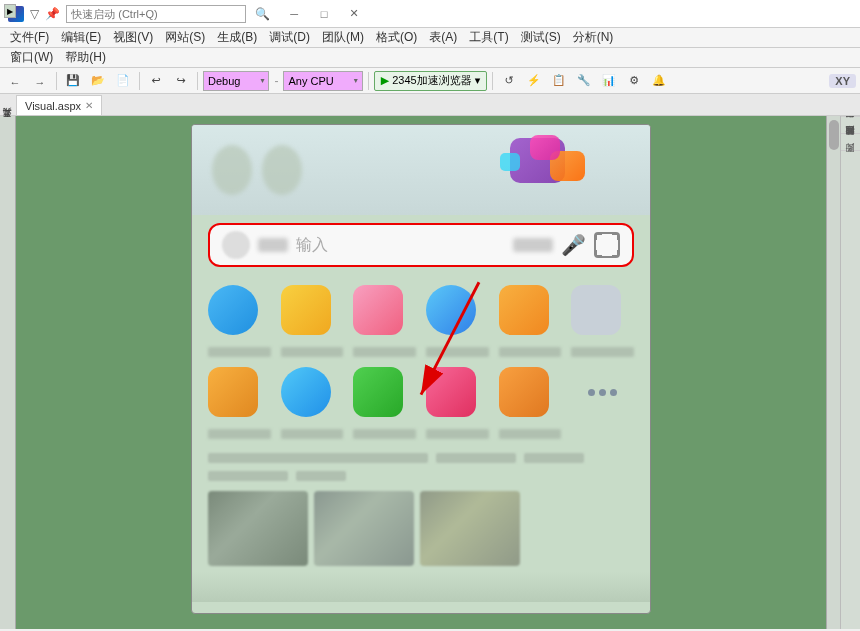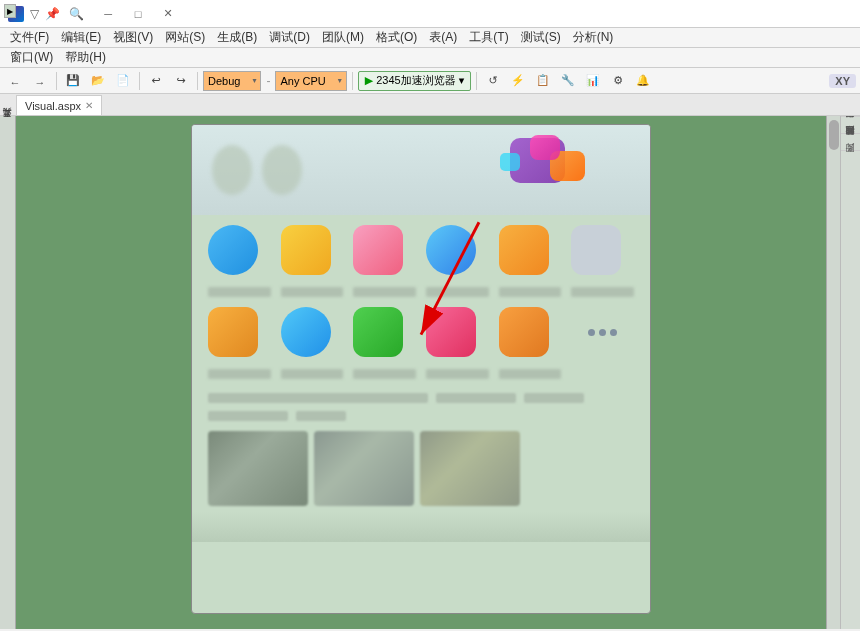--- a/index.html
+++ b/index.html
@@ -67,23 +67,23 @@
     }
     .toolbar-btn {
       width: 22px; height: 22px;
       display: flex; align-items: center; justify-content: center;
       font-size: 11px; cursor: pointer; border-radius: 2px;
       color: #444;
     }
     .toolbar-sep { width: 1px; height: 18px; background: #ccc; margin: 0 2px; }
     .toolbar-dropdown {
       height: 20px; display: flex; align-items: center;
-      border: 1px solid #aaa; background: #fdba74;
+      border: 1px solid #aaa; background: #f0abfc;
       padding: 0 4px; font-size: 11px; cursor: pointer;
-      gap: 12px;
+      gap: 20px;
     }
     .toolbar-dropdown-arrow { font-size: 8px; color: #666; }
     .run-btn {
       background: #e8f4e8;
       border: 1px solid #6a6;
       height: 20px;
       display: flex; align-items: center;
       padding: 0 6px; font-size: 11px; cursor: pointer;
       gap: 3px; border-radius: 2px;
     }
@@ -303,20 +303,21 @@
       top: 8px;
     }
   </style>
 </head>
 <body>
 
 <div class="title-bar">
   <div class="title-bar-logo"></div>
   <span style="font-size:12px;color:#666;">▽</span>
   <span style="font-size:12px;color:#666;">📌</span>
+  <input style="width: 180px; height: 18px; font-size: 11px; border: 1px solid rgb(170, 170, 170); padding: 0px 4px;" placeholder="快速启动 (Ctrl+Q)">
   <span style="width:22px;height:18px;display:flex;align-items:center;justify-content:center;font-size:12px;color:#666;">🔍</span>
   <div class="title-bar-controls">
     <span>─</span>
     <span>□</span>
     <span class="close">✕</span>
   </div>
 </div>
 
 <div class="menu-bar">
   <span>文件(F)</span>
@@ -409,20 +410,41 @@
 
               <div style="position:absolute;left:50px;top:18px;width:35px;height:30px;background:linear-gradient(135deg,#ff9830,#ff6800);border-radius:8px;opacity:0.9;"></div>
 
               <div style="position:absolute;left:30px;top:2px;width:30px;height:25px;background:linear-gradient(135deg,#ff4db8,#dd2da0);border-radius:8px;opacity:0.85;"></div>
 
               <div style="position:absolute;left:0;top:20px;width:20px;height:18px;background:#30d8f8;border-radius:5px;opacity:0.75;"></div>
             </div>
           </div>
         </div>
 
+        <div class="search-section">
+          <div class="search-box-highlight">
+
+            <div style="width:28px;height:28px;background:#ddd;border-radius:50%;flex-shrink:0;filter:blur(1px);"></div>
+
+            <div style="width:30px;height:14px;background:#ccc;border-radius:3px;filter:blur(2px);flex-shrink:0;"></div>
+
+            <span style="flex:1;font-size:16px;color:#aaa;font-weight:300;">输入</span>
+
+            <div style="width:40px;height:14px;background:#ccc;border-radius:3px;filter:blur(2px);flex-shrink:0;"></div>
+
+            <div style="font-size:20px;color:#666;flex-shrink:0;">🎤</div>
+
+            <div style="width:26px;height:26px;border:2px solid #888;border-radius:4px;flex-shrink:0;position:relative;display:flex;align-items:center;justify-content:center;">
+              <div style="position:absolute;top:-1px;left:-1px;width:7px;height:7px;border-top:2px solid #888;border-left:2px solid #888;border-radius:1px 0 0 0;"></div>
+              <div style="position:absolute;top:-1px;right:-1px;width:7px;height:7px;border-top:2px solid #888;border-right:2px solid #888;border-radius:0 1px 0 0;"></div>
+              <div style="position:absolute;bottom:-1px;left:-1px;width:7px;height:7px;border-bottom:2px solid #888;border-left:2px solid #888;border-radius:0 0 0 1px;"></div>
+              <div style="position:absolute;bottom:-1px;right:-1px;width:7px;height:7px;border-bottom:2px solid #888;border-right:2px solid #888;border-radius:0 0 1px 0;"></div>
+            </div>
+          </div>
+        </div>
 
         <div style="position:relative;">
           <div class="app-grid">
 
             <div class="app-icon" style="background:linear-gradient(135deg,#4ab8f5,#2090e0);border-radius:50%;"></div>
             <div class="app-icon" style="background:linear-gradient(135deg,#f8d040,#f0a820);"></div>
             <div class="app-icon" style="background:linear-gradient(135deg,#f8a0c0,#f06080);"></div>
             <div class="app-icon" style="background:linear-gradient(135deg,#5bc8f8,#3080e8);border-radius:50%;"></div>
             <div class="app-icon" style="background:linear-gradient(135deg,#f8b040,#f08820);"></div>
             <div class="app-icon" style="background:#c8d0d8;"></div>

